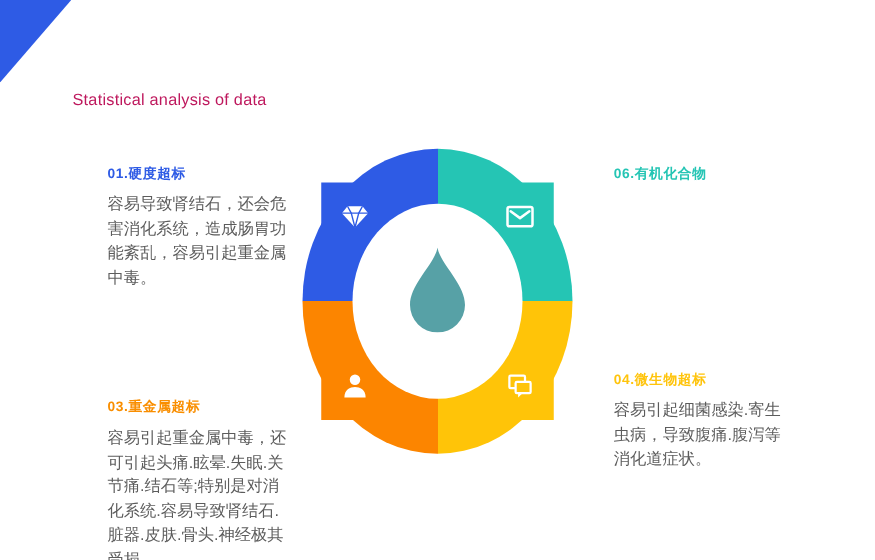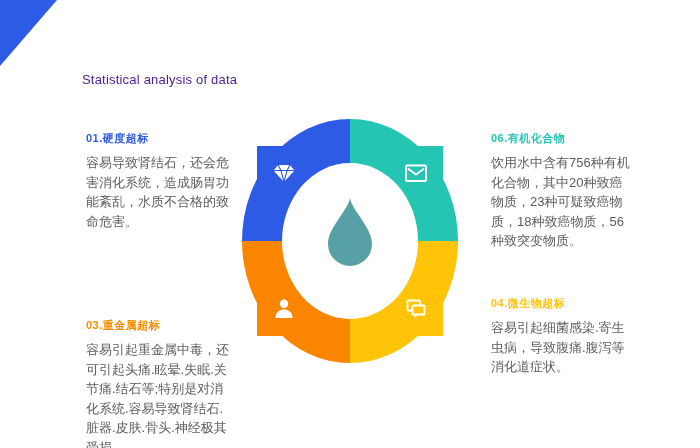--- a/index.html
+++ b/index.html
@@ -11,21 +11,21 @@
   .corner-tri{
     position:absolute;left:0;top:0;width:57px;height:66px;background:#2e5be5;
     clip-path:polygon(0 0,100% 0,0 100%);
   }
   
   .title{
     position:absolute;left:57px;top:30px;font-size:24px;font-weight:bold;
     color:#2e5be5;letter-spacing:1px;
   }
   .subtitle{
-    position:absolute;left:58px;top:72px;font-size:13px;color:#4c1d95;letter-spacing:.2px;margin-left:24px;
+    position:absolute;left:58px;top:72px;font-size:13px;color:#be185d;letter-spacing:.2px;
   }
   
   .sec{position:absolute;}
   .sec h3{margin:0 0 7px 0;font-size:11px;font-weight:bold;letter-spacing:.5px;}
   .sec p{margin:0;font-size:13px;line-height:19.5px;color:#5c5c5c;}
   .s1{left:86px;top:131px;width:146px;}
   .s2{left:491px;top:131px;width:140px;}
   .s3{left:86px;top:296px;width:148px;}
   .s4{left:491px;top:296px;width:142px;}
   .s1 h3{color:#2e5be5;}
@@ -57,26 +57,25 @@
 <body>
 
 <div id="slide">
 
   <div class="corner-tri"></div>
 
   <div class="subtitle">Statistical analysis of data</div>
 
   <div class="sec s1">
     <h3>01.硬度超标</h3>
-    <p>容易导致肾结石，还会危害消化系统，造成肠胃功能紊乱，水质不合格的致命危害。</p>
+    <p>容易导致肾结石，还会危害消化系统，造成肠胃功能紊乱，容易引起重金属中毒。</p>
   </div>
 
   <div class="sec s2">
     <h3>06.有机化合物</h3>
-    <p>饮用水中含有756种有机化合物，其中20种致癌物质，23种可疑致癌物质，18种致癌物质，56种致突变物质。</p>
   </div>
 
   <div class="sec s3">
     <h3>03.重金属超标</h3>
     <p>容易引起重金属中毒，还可引起头痛.眩晕.失眠.关节痛.结石等;特别是对消化系统.容易导致肾结石.脏器.皮肤.骨头.神经极其受损。</p>
   </div>
 
   <div class="sec s4">
     <h3>04.微生物超标</h3>
     <p>容易引起细菌感染.寄生虫病，导致腹痛.腹泻等消化道症状。</p>

